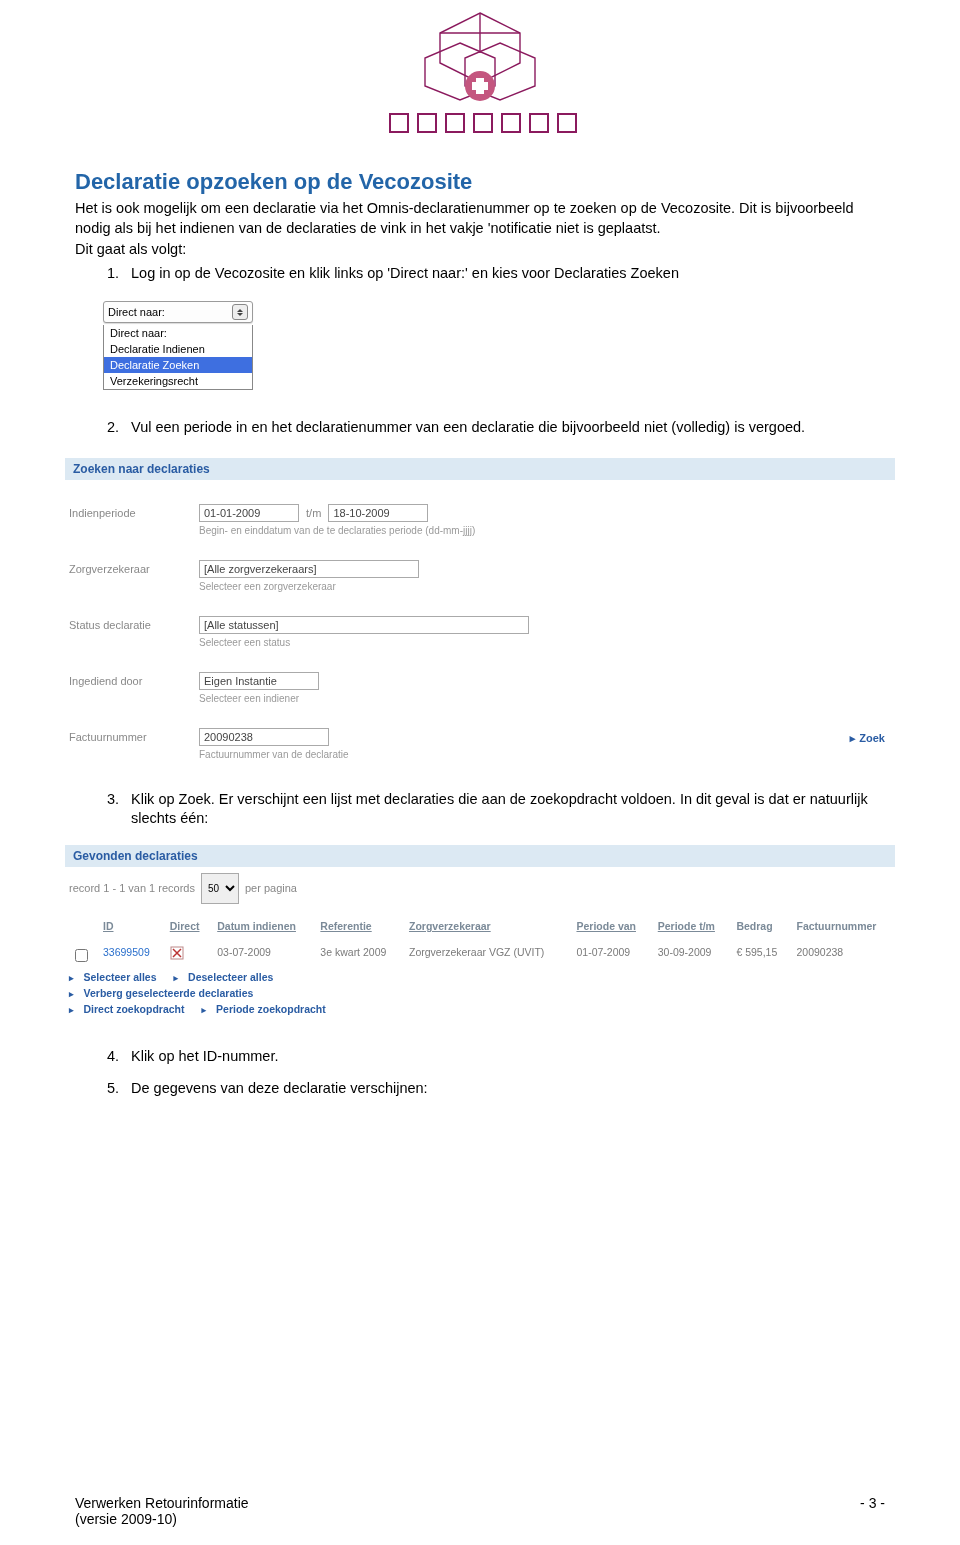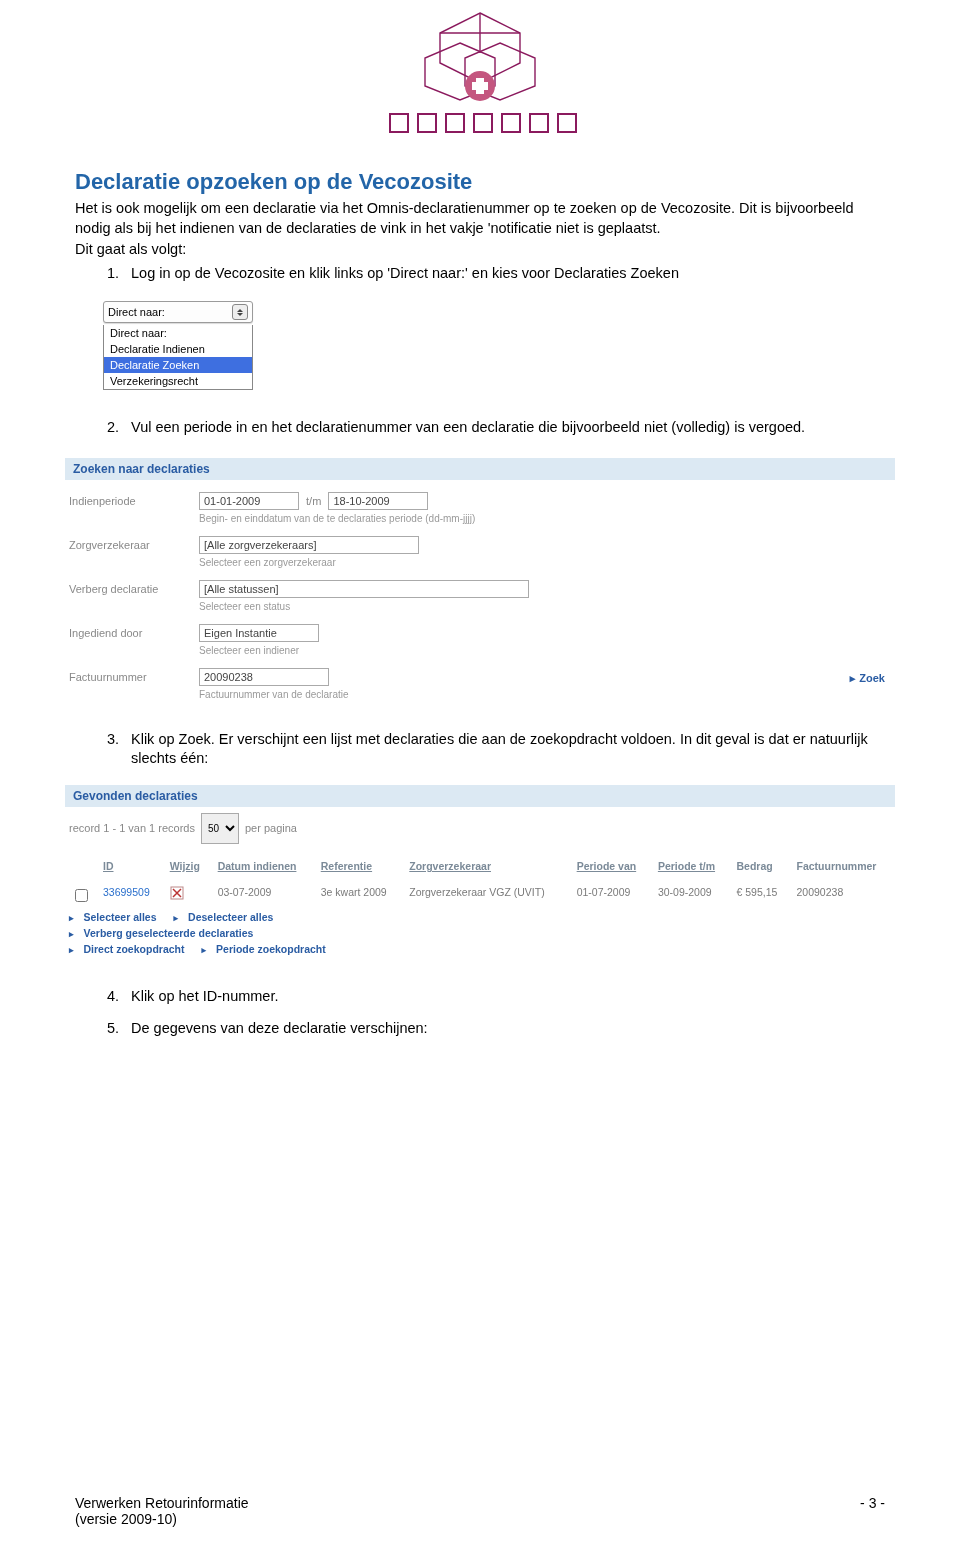--- a/index.html
+++ b/index.html
@@ -54,21 +54,21 @@
   }
   .dd-item { padding: 2px 6px; }
   .dd-item.sel { background:#3e6fe0; color:#fff; }
 
   
   .panel { margin: 20px -10px 30px -10px; font-size: 11px; color:#6b6b6b; }
   .panel-head {
     background: #dce9f3; color:#2a5ca3; font-weight:bold;
     padding: 4px 8px; font-size:12px;
   }
-  .form-row { display:flex; align-items:flex-start; padding: 12px 0 0 0; }
+  .form-row { display:flex; align-items:flex-start; padding: 24px 0 0 0; }
   .form-label { width: 130px; color:#898989; font-weight:normal; padding-top:3px; padding-left:4px;}
   .form-field {}
   input.ctl, select.ctl {
     font-size: 11px; padding: 2px 4px; border:1px solid #aaa; color:#444;
     background:#fff;
   }
   .hint { color:#9a9a9a; font-size:10px; margin-top:3px; }
   .sep { color:#888; margin: 0 4px; }
   .zoek-link {
     float: right; color:#2a5ca3; font-weight:bold; font-size:11px;
@@ -172,21 +172,21 @@
 
     <div class="form-row">
       <div class="form-label">Zorgverzekeraar</div>
       <div class="form-field">
         <input class="ctl" style="width: 210px;" value="[Alle zorgverzekeraars]">
         <div class="hint">Selecteer een zorgverzekeraar</div>
       </div>
     </div>
 
     <div class="form-row">
-      <div class="form-label">Verberg declaratie</div>
+      <div class="form-label">Status declaratie</div>
       <div class="form-field">
         <input class="ctl" style="width: 320px;" value="[Alle statussen]">
         <div class="hint">Selecteer een status</div>
       </div>
     </div>
 
     <div class="form-row">
       <div class="form-label">Ingediend door</div>
       <div class="form-field">
         <input class="ctl" style="width: 110px;" value="Eigen Instantie">
@@ -218,21 +218,21 @@
     <div class="rec-line">
       <span>record 1 - 1 van 1 records</span>
       <select><option>50</option></select>
       <span>per pagina</span>
     </div>
     <table class="restbl">
       <thead>
         <tr>
           <th style="width:18px"></th>
           <th class="u">ID</th>
-          <th class="u">Wijzig</th>
+          <th class="u">Direct</th>
           <th class="u">Datum indienen</th>
           <th class="u">Referentie</th>
           <th class="u">Zorgverzekeraar</th>
           <th class="u">Periode van</th>
           <th class="u">Periode t/m</th>
           <th>Bedrag</th>
           <th>Factuurnummer</th>
         </tr>
       </thead>
       <tbody>

